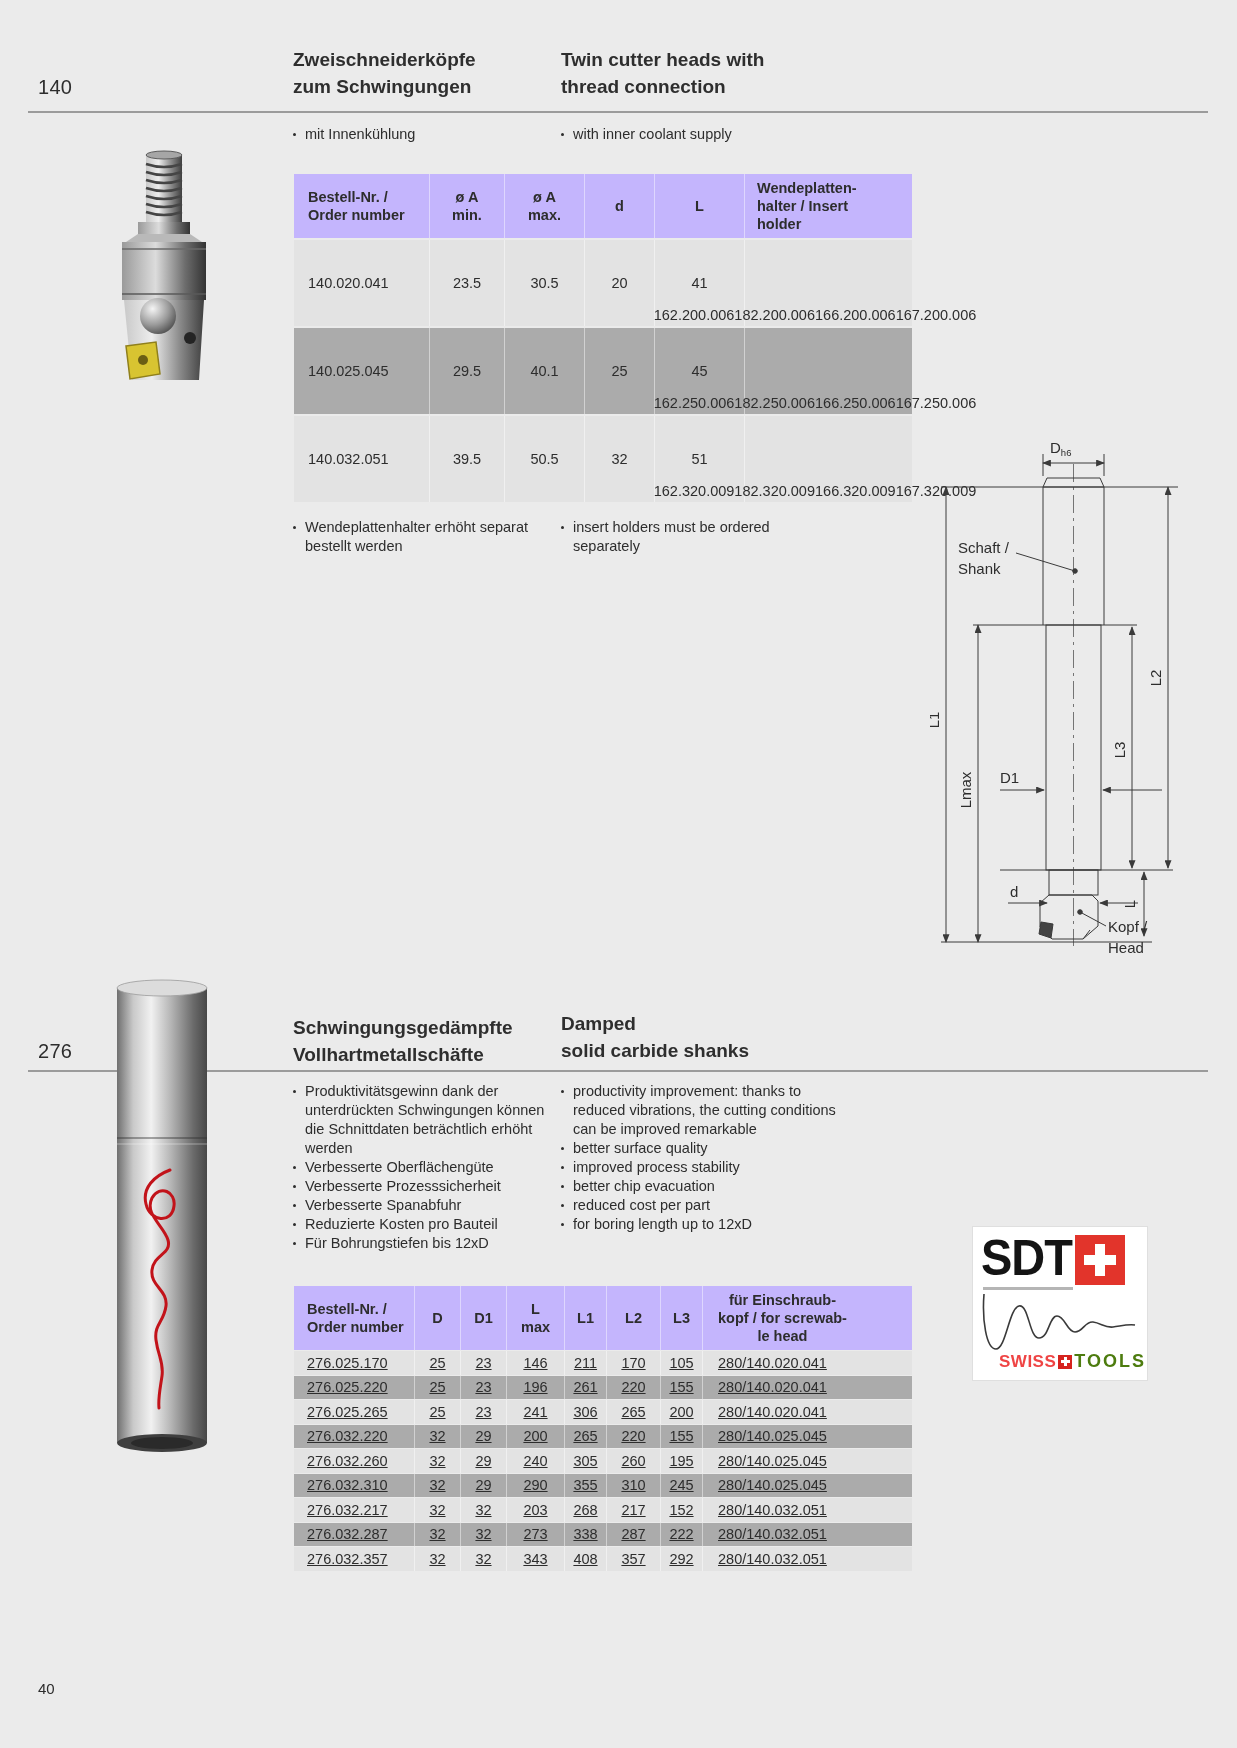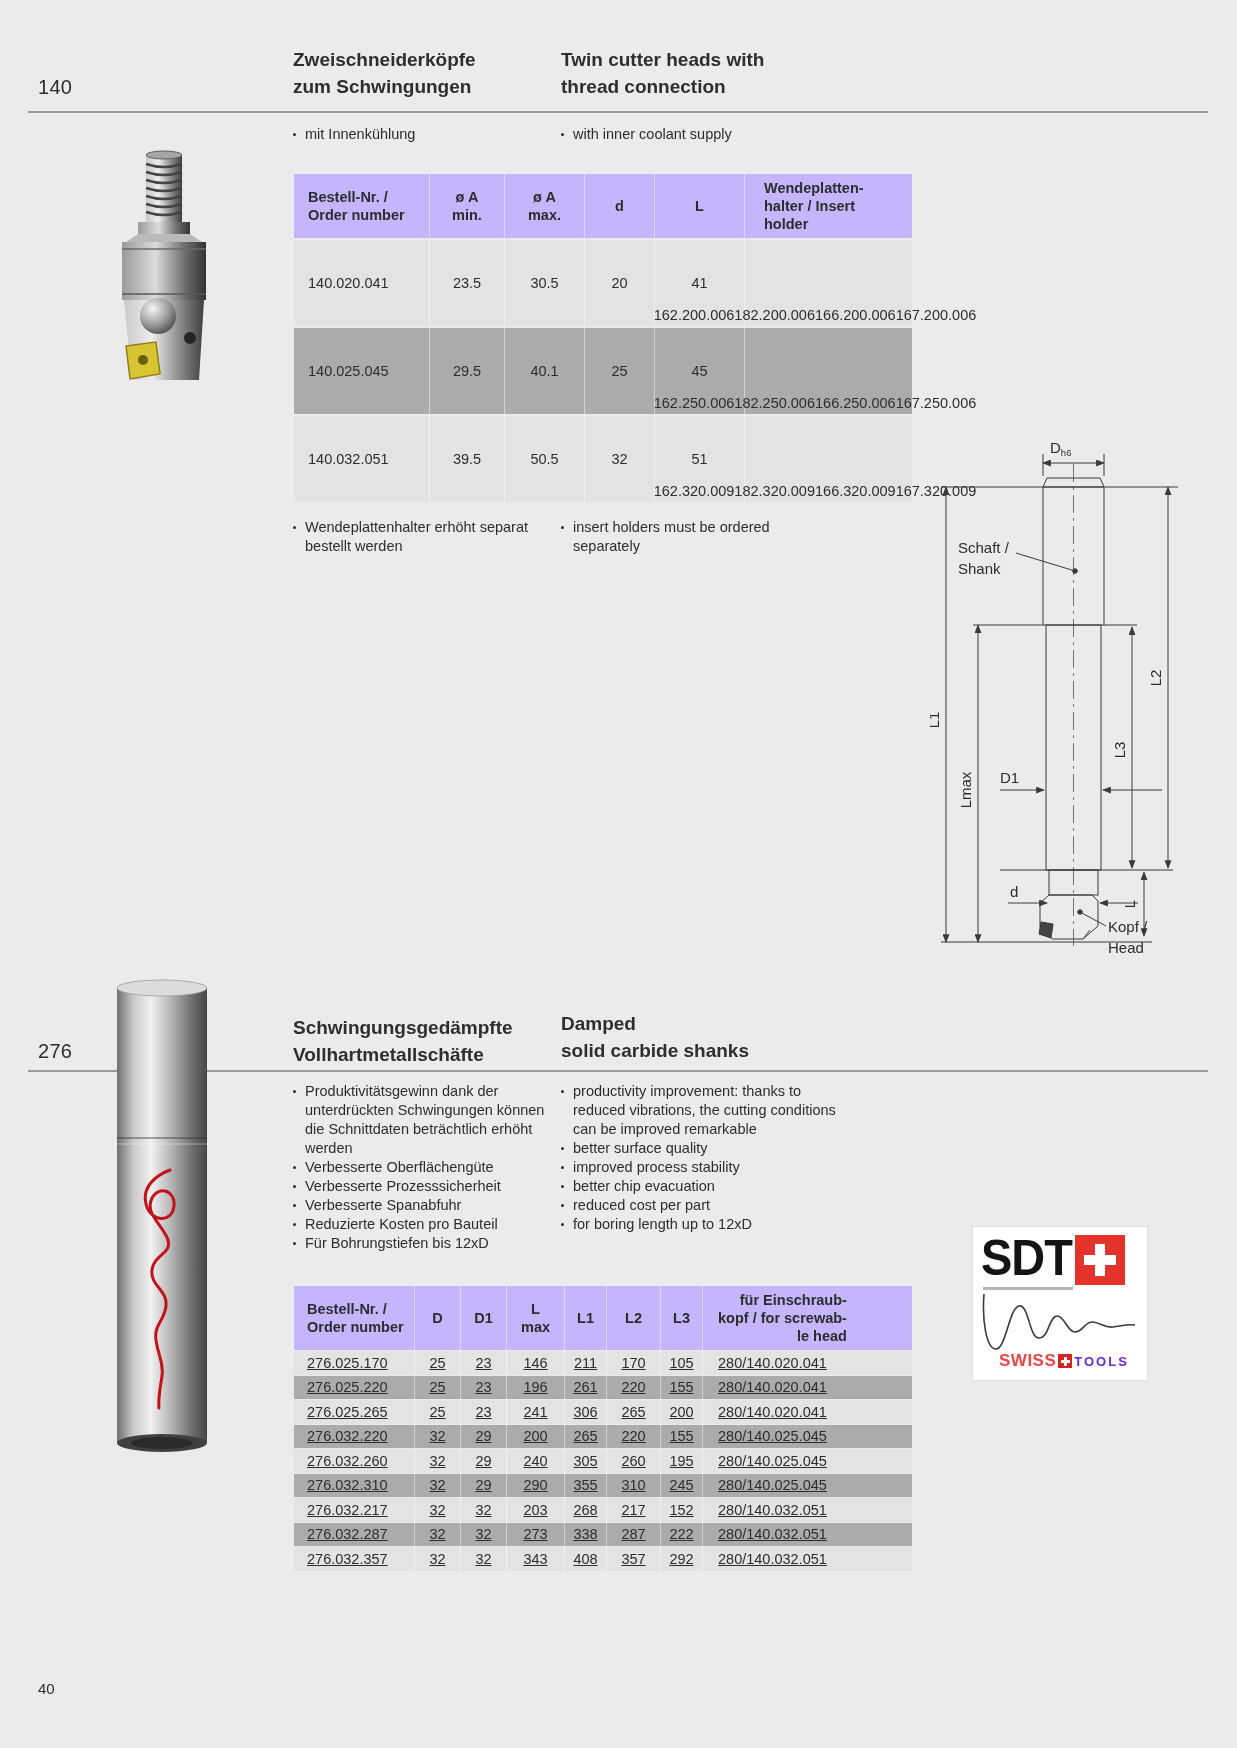--- a/index.html
+++ b/index.html
@@ -27,24 +27,24 @@
   .t276 .trow{height:23.5px;margin-top:1px;text-decoration:underline;}
   .light{background:#e3e3e3;}
   .dark{background:#ababab;}
   .tcell{display:flex;align-items:center;justify-content:center;text-align:center;
          font-size:14.5px;border-left:1px solid rgba(255,255,255,.45);min-width:0;}
   .trow .tcell:first-child,.thead .tcell:first-child{border-left:none;}
   .hcell{font-weight:bold;white-space:pre-line;line-height:18px;}
   .col-order,.h-order{justify-content:flex-start;text-align:left;}
   .t140 .col-order,.t140 .h-order{padding-left:14px;}
   .t276 .col-order,.t276 .h-order{padding-left:13px;}
-  .h-holder{justify-content:flex-start;text-align:left;padding-left:19px;}
+  .h-holder{justify-content:flex-start;text-align:left;padding-left:12px;}
   .col-holders{align-items:flex-end;justify-content:center;
                padding-right:27px;line-height:21.5px;text-align:right;}
-  .col-head,.h-head{justify-content:flex-start;text-align:right;padding-left:15px;}
+  .col-head,.h-head{justify-content:flex-start;text-align:center;padding-left:15px;}
 
   .page-num{position:absolute;left:38px;top:1680px;font-size:15px;}
 
   
   .logo{position:absolute;left:973px;top:1227px;width:174px;height:153px;background:#ffffff;
         box-shadow:0 0 0 1px rgba(0,0,0,.05);}
   .logo-top{position:absolute;left:8px;top:4px;display:flex;align-items:flex-start;}
   .logo-sdt{font-size:47px;font-weight:bold;color:#141414;letter-spacing:-1px;
             transform:scaleY(1.08);transform-origin:top left;line-height:50px;}
   .logo-cross{position:absolute;left:102px;top:8px;width:50px;height:50px;background:#e2342b;}
@@ -52,21 +52,21 @@
      content:"";position:absolute;background:#fff;}
   .logo-cross:before{left:20px;top:9px;width:10px;height:32px;}
   .logo-cross:after{left:9px;top:20px;width:32px;height:10px;}
   .logo-tagline{position:absolute;left:10px;top:60px;width:90px;height:3px;background:#b5b5b5;}
   .logo-wave{position:absolute;left:6px;top:66px;}
   .logo-bottom{position:absolute;left:26px;top:124px;display:flex;align-items:center;}
   .logo-swiss{color:#ef4444;font-weight:bold;font-size:17px;letter-spacing:.5px;}
   .logo-cross-s{position:relative;width:14px;height:14px;background:#d6231f;margin:0 2px;}
   .logo-cross-s:before{left:5.5px;top:2.5px;width:3px;height:9px;}
   .logo-cross-s:after{left:2.5px;top:5.5px;width:9px;height:3px;}
-  .logo-tools{color:#6d28d9;font-weight:bold;font-size:13px;letter-spacing:2px;}
+  .logo-tools{color:#4d7c0f;font-weight:bold;font-size:18px;letter-spacing:2px;}
 
   svg text{font-family:"Liberation Sans", sans-serif;fill:#2d2d2d;}
 </style>
 </head>
 <body>
 
 <div class="sec-num" style="left:38px;top:76px">140</div>
 
 <div class="title" style="left:293px;top:46px">
   <div>Zweischneiderköpfe</div>

